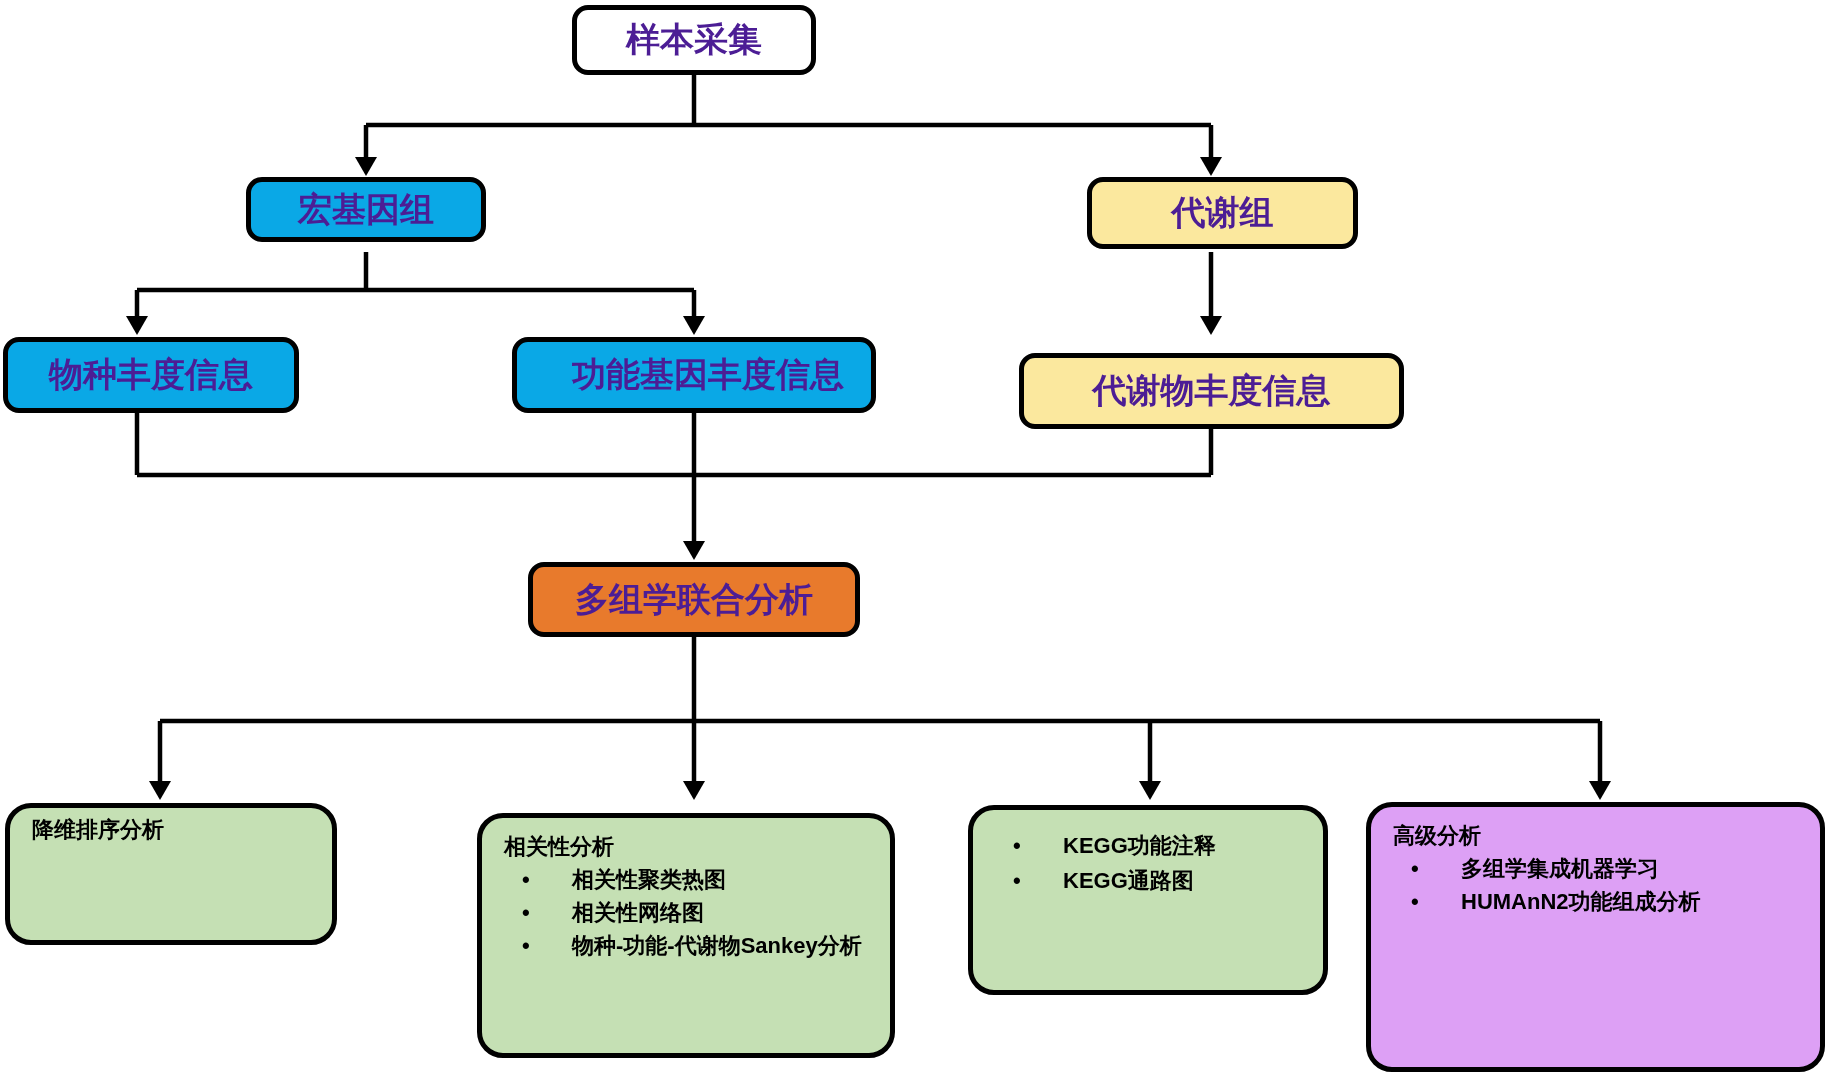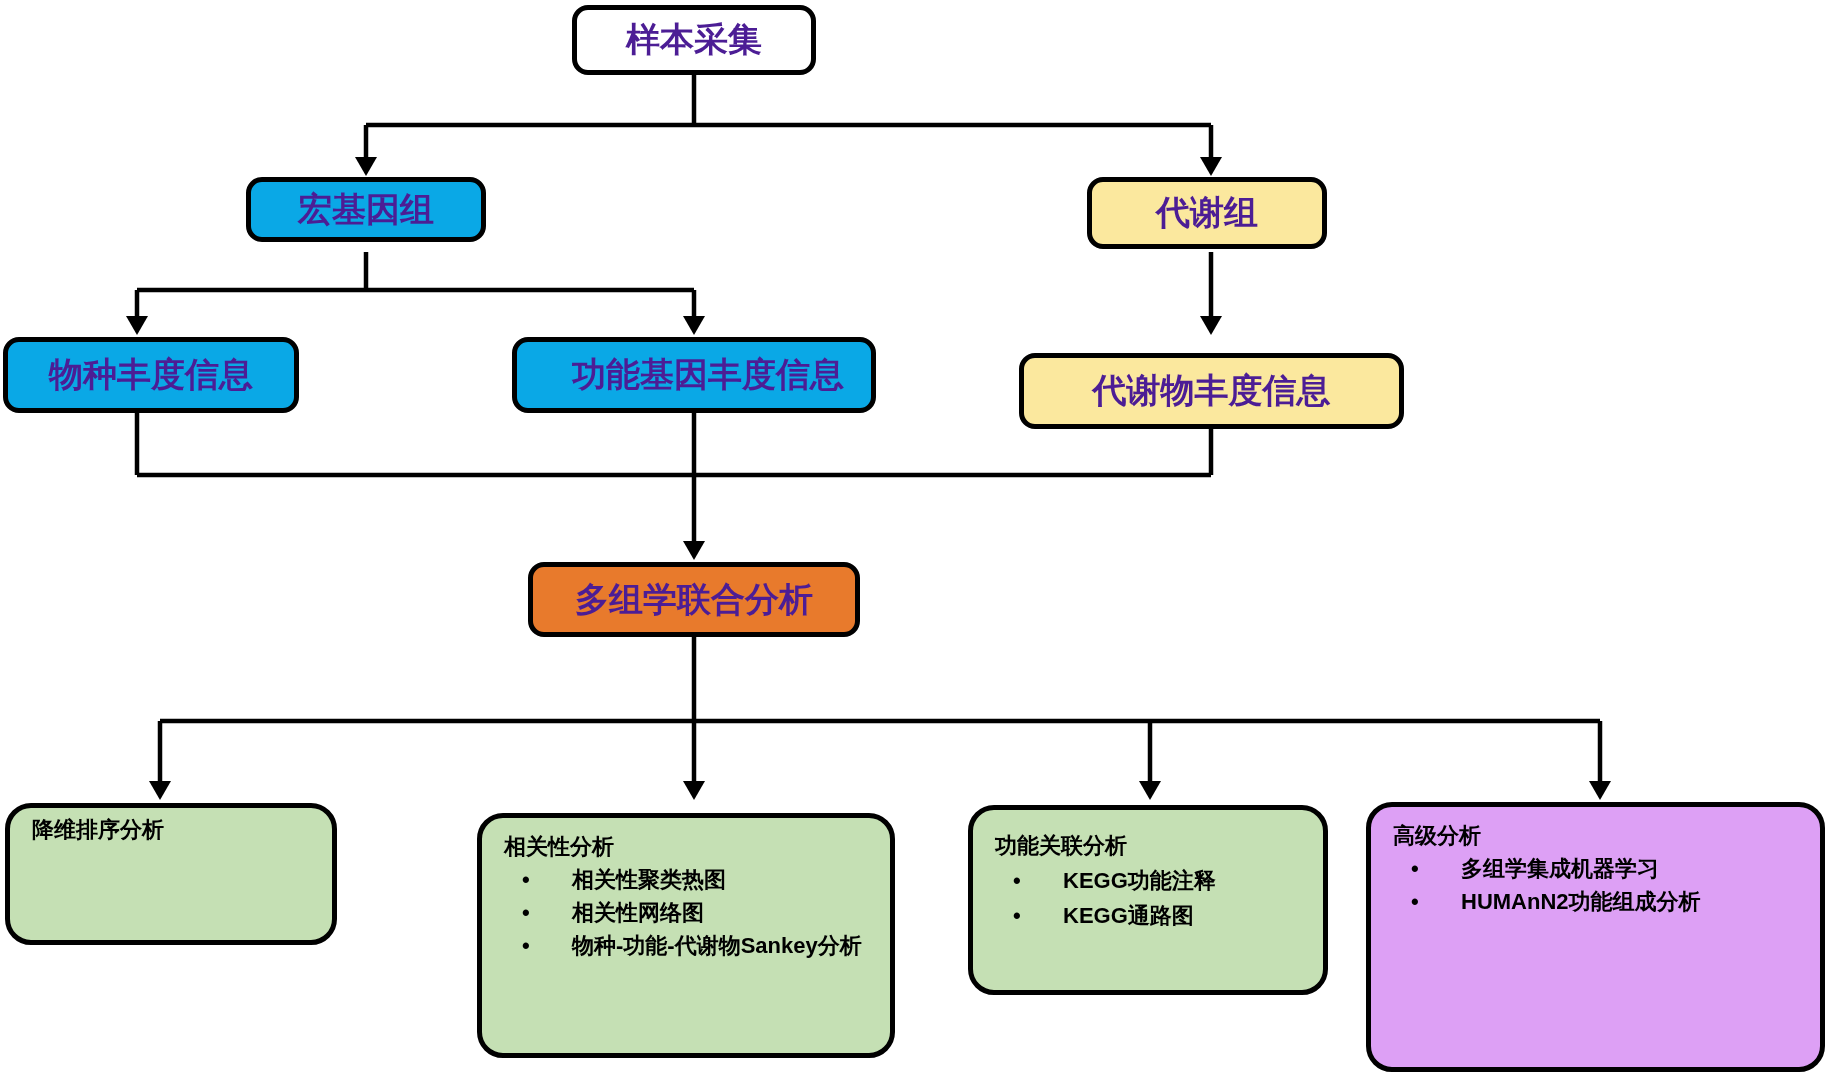--- a/index.html
+++ b/index.html
@@ -86,21 +86,21 @@
     <polygon points="1589,781 1611,781 1600,800"></polygon>
   </svg>
 
   <div class="node white" style="left:572px;top:5px;width:244px;height:70px;">
     <span>样本采集</span>
   </div>
 
   <div class="node blue" style="left:246px;top:177px;width:240px;height:65px;">
     <span>宏基因组</span>
   </div>
-  <div class="node yellow" style="left:1087px;top:177px;width:240px;height:72px;">
+  <div class="node yellow" style="left:1087px;top:177px;width:271px;height:72px;">
     <span>代谢组</span>
   </div>
 
   <div class="node blue" style="left:3px;top:337px;width:296px;height:76px;">
     <span>物种丰度信息</span>
   </div>
   <div class="node blue" style="left:512px;top:337px;width:364px;height:76px;padding-left:28px;">
     <span>功能基因丰度信息</span>
   </div>
   <div class="node yellow" style="left:1019px;top:337px;width:385px;height:76px;margin-top:16px;">
@@ -118,21 +118,20 @@
   <div class="leaf green" style="left:477px;top:813px;width:418px;height:245px;">
     <div class="leaf-title">相关性分析</div>
     <ul>
         <li>相关性聚类热图</li>
         <li>相关性网络图</li>
         <li>物种-功能-代谢物Sankey分析</li>
       </ul>
   </div>
 
   <div class="leaf green" style="left:968px;top:805px;width:360px;height:190px;padding-top:18px;line-height:1.6;">
-    <div class="leaf-title">功能关联分析</div>
     <ul>
         <li>KEGG功能注释</li>
         <li>KEGG通路图</li>
       </ul>
   </div>
 
   <div class="leaf purple" style="left:1366px;top:802px;width:459px;height:270px;">
     <div class="leaf-title">高级分析</div>
     <ul>
         <li>多组学集成机器学习</li>

